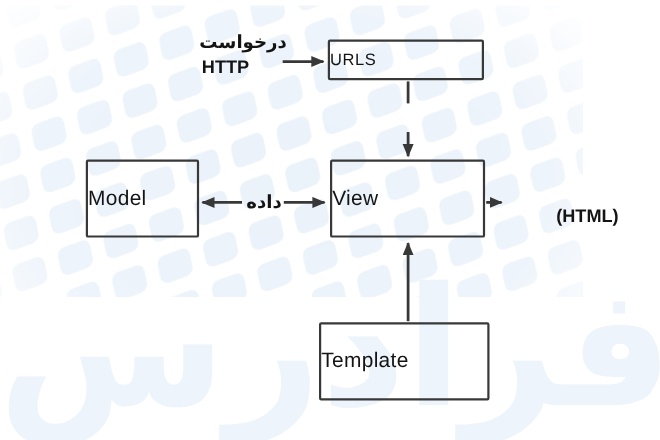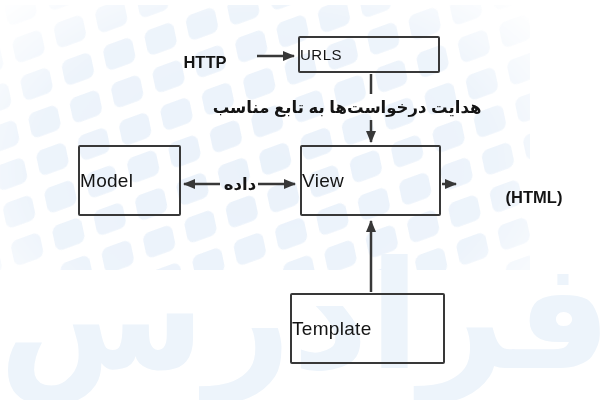--- a/index.html
+++ b/index.html
@@ -75,18 +75,18 @@
   <div class="box" style="left:78px;top:145px;width:103px;height:71px">
     <span class="box-label">Model</span>
   </div>
   <div class="box" style="left:290px;top:293px;width:155px;height:71px">
     <span class="box-label">Template</span>
   </div>
   <div class="box" style="left:300px;top:145px;width:141px;height:71px">
     <span class="box-label">View</span>
   </div>
 
+  <div class="lbl" style="left:221px;top:39px" dir="rtl">درخواست</div>
   <div class="lbl" style="left:205px;top:62px">HTTP</div>
-  <div class="lbl" style="left:347px;top:107px" dir="rtl">هدایت درخواست‌ها به تابع مناسب</div>
   <div class="lbl" style="left:240px;top:184px" dir="rtl">داده</div>
   <div class="lbl" style="left:534px;top:197px">(HTML)</div>
 
 </div>
 
 </body></html>

